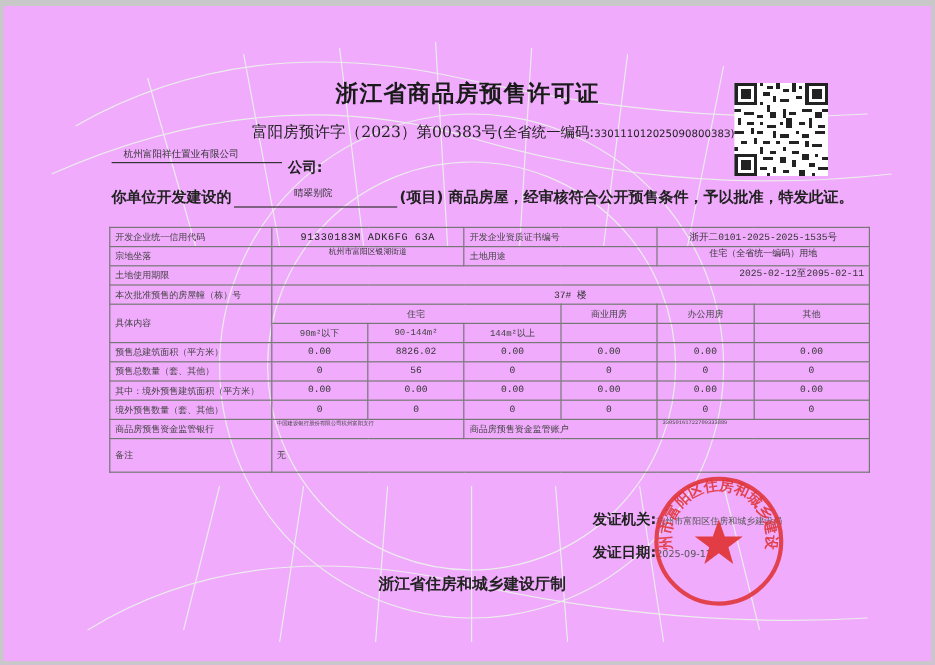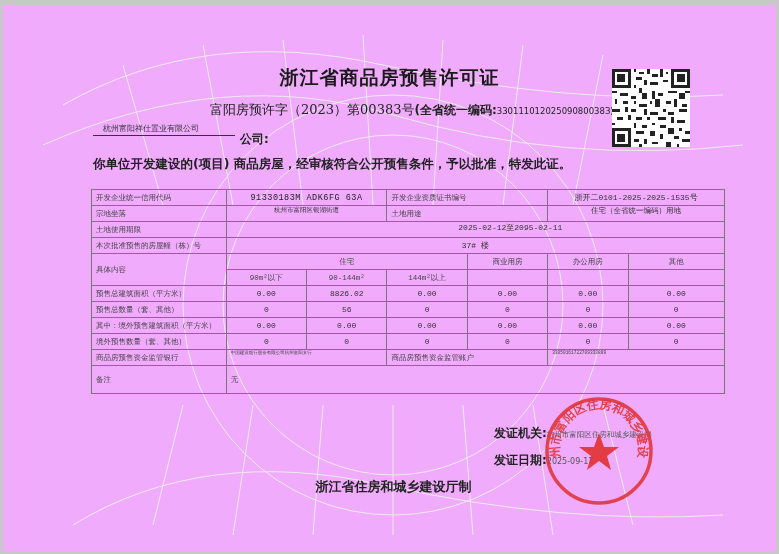--- a/index.html
+++ b/index.html
@@ -20,21 +20,21 @@
   }
   .title {
     position: absolute; left: 0; width: 773px; top: 60px;
     text-align: center; font-size: 19px; font-weight: bold; letter-spacing: 1px;
     font-family: "DejaVu Sans", sans-serif; color: #1a1a1a;
   }
   .permit-no {
     position: absolute; left: 207px; top: 96px; font-size: 13px; color: #222;
     white-space: nowrap;
   }
-  .permit-no .bold { font-weight: bold; font-family: "DejaVu Sans", sans-serif; font-size: 12px; }
+  .permit-no .bold { font-weight: normal; font-family: "DejaVu Sans", sans-serif; font-size: 12px; }
   .permit-no .code { font-family: "DejaVu Sans", sans-serif; font-size: 8.5px; }
   .qr {
     position: absolute; left: 609px; top: 64px; width: 78px; height: 78px;
   }
   .company-line {
     position: absolute; left: 90px; top: 130px; width: 142px; border-bottom: 1px solid #333;
   }
   .company-name {
     position: absolute; left: 100px; top: 118px; font-size: 8px; color: #333; white-space: nowrap;
   }
@@ -126,21 +126,21 @@
         <rect x="2" y="24" width="3" height="3"></rect>
       <path d="M8 0h1v1h-1zM10 1h2v1h-2zM13 0h1v2h-1zM15 2h2v1h-2zM18 0h1v3h-1zM20 1h1v1h-1zM9 3h2v1h-2zM12 4h1v2h-1zM14 5h3v1h-3zM19 4h2v1h-2zM8 6h1v1h-1zM10 7h1v2h-1zM0 8h2v1h-2zM3 9h3v1h-3zM7 10h2v1h-2zM11 9h2v2h-2zM15 8h1v3h-1zM17 9h2v1h-2zM21 8h3v1h-3zM25 9h2v2h-2zM27 8h2v1h-2zM1 11h1v2h-1zM4 12h2v1h-2zM8 12h1v1h-1zM10 13h3v1h-3zM14 12h1v1h-1zM16 11h2v3h-2zM20 12h2v1h-2zM23 11h1v3h-1zM26 13h2v1h-2zM0 15h3v1h-3zM5 14h1v2h-1zM7 15h2v1h-2zM12 15h1v2h-1zM14 16h3v1h-3zM19 15h1v1h-1zM21 16h2v1h-2zM25 15h3v1h-3zM2 18h2v1h-2zM6 17h1v2h-1zM9 18h2v1h-2zM13 18h1v1h-1zM17 18h3v1h-3zM22 18h1v2h-1zM24 19h3v1h-3zM0 20h1v1h-1zM8 20h1v2h-1zM11 21h2v1h-2zM15 20h1v1h-1zM18 21h2v1h-2zM21 22h2v2h-2zM25 22h1v1h-1zM27 23h2v1h-2zM9 23h3v1h-3zM14 23h2v2h-2zM18 24h1v2h-1zM23 25h2v1h-2zM26 26h3v1h-3zM8 26h2v1h-2zM12 26h1v2h-1zM15 27h2v1h-2zM20 27h2v2h-2zM24 28h1v1h-1zM10 28h1v1h-1z"></path>
     </g>
   </svg>
 
   <div class="company-name">杭州富阳祥仕置业有限公司</div>
   <div class="company-line"></div>
   <div class="company-suffix">公司:</div>
 
   <div class="statement">
-    <span>你单位开发建设的</span><span>(项目) 商品房屋，经审核符合公开预售条件，予以批准，特发此证。</span>
+    <span>你单位开发建设的</span><span class="project-blank"><span class="project-name">晴翠别院</span></span><span>(项目) 商品房屋，经审核符合公开预售条件，予以批准，特发此证。</span>
   </div>
 
   <table class="permit">
     <colgroup>
       <col style="width:128px">
         <col style="width:80px">
         <col style="width:80px">
         <col style="width:80px">
         <col style="width:80px">
         <col style="width:80px">
@@ -154,21 +154,21 @@
       <td colspan="2" class="val-sans">浙开二0101-2025-2025-1535号</td>
     </tr>
     <tr class="r-tall">
       <td class="lbl">宗地坐落</td>
       <td colspan="2" class="top val-sans" style="font-size:6.5px">杭州市富阳区银湖街道</td>
       <td colspan="2" class="left">土地用途</td>
       <td colspan="2" class="top val-sans" style="font-size:7.5px">住宅（全省统一编码）用地</td>
     </tr>
     <tr class="r-mid">
       <td class="lbl">土地使用期限</td>
-      <td colspan="6" class="val-sans top" style="text-align:center;padding-left:74px">2025-02-12至2095-02-11</td>
+      <td colspan="6" class="val-sans top" style="text-align:right;padding-left:74px">2025-02-12至2095-02-11</td>
     </tr>
     <tr class="r-mid">
       <td class="lbl">本次批准预售的房屋幢（栋）号</td>
       <td colspan="6" class="val-sans">37# 楼</td>
     </tr>
     <tr>
       <td class="lbl" rowspan="2">具体内容</td>
       <td colspan="3">住宅</td>
       <td rowspan="1">商业用房</td>
       <td>办公用房</td>

